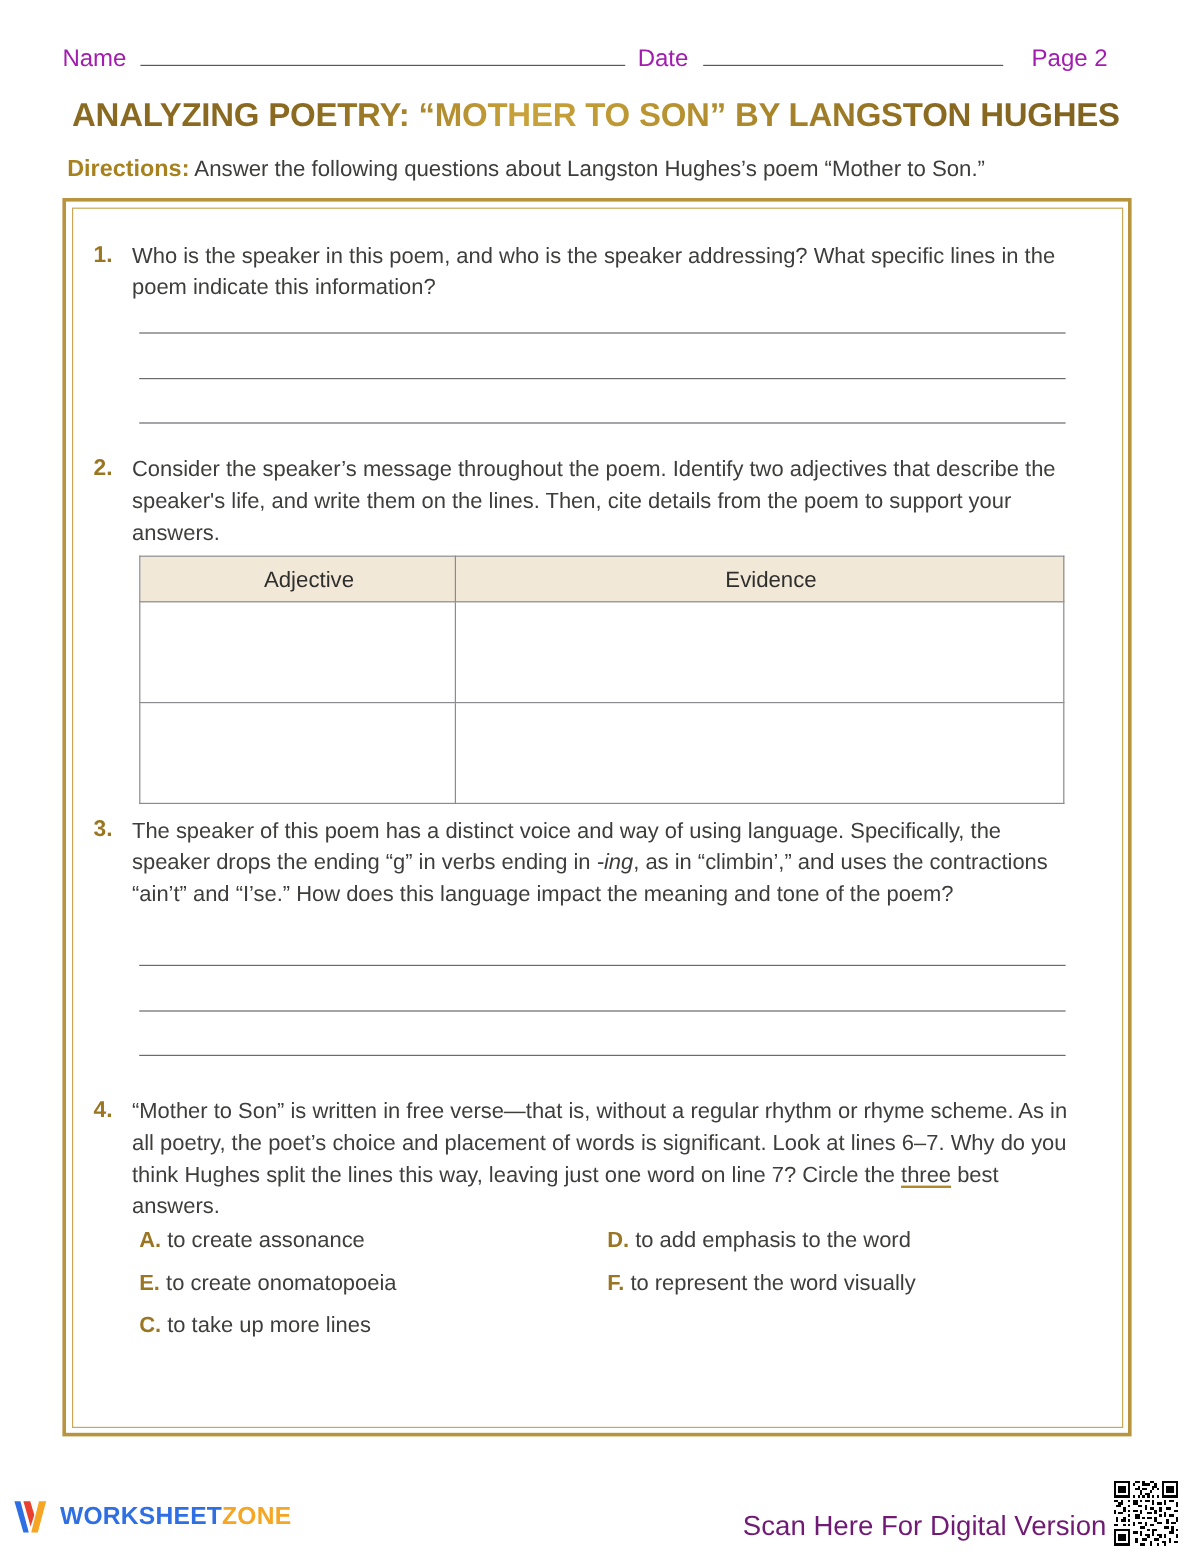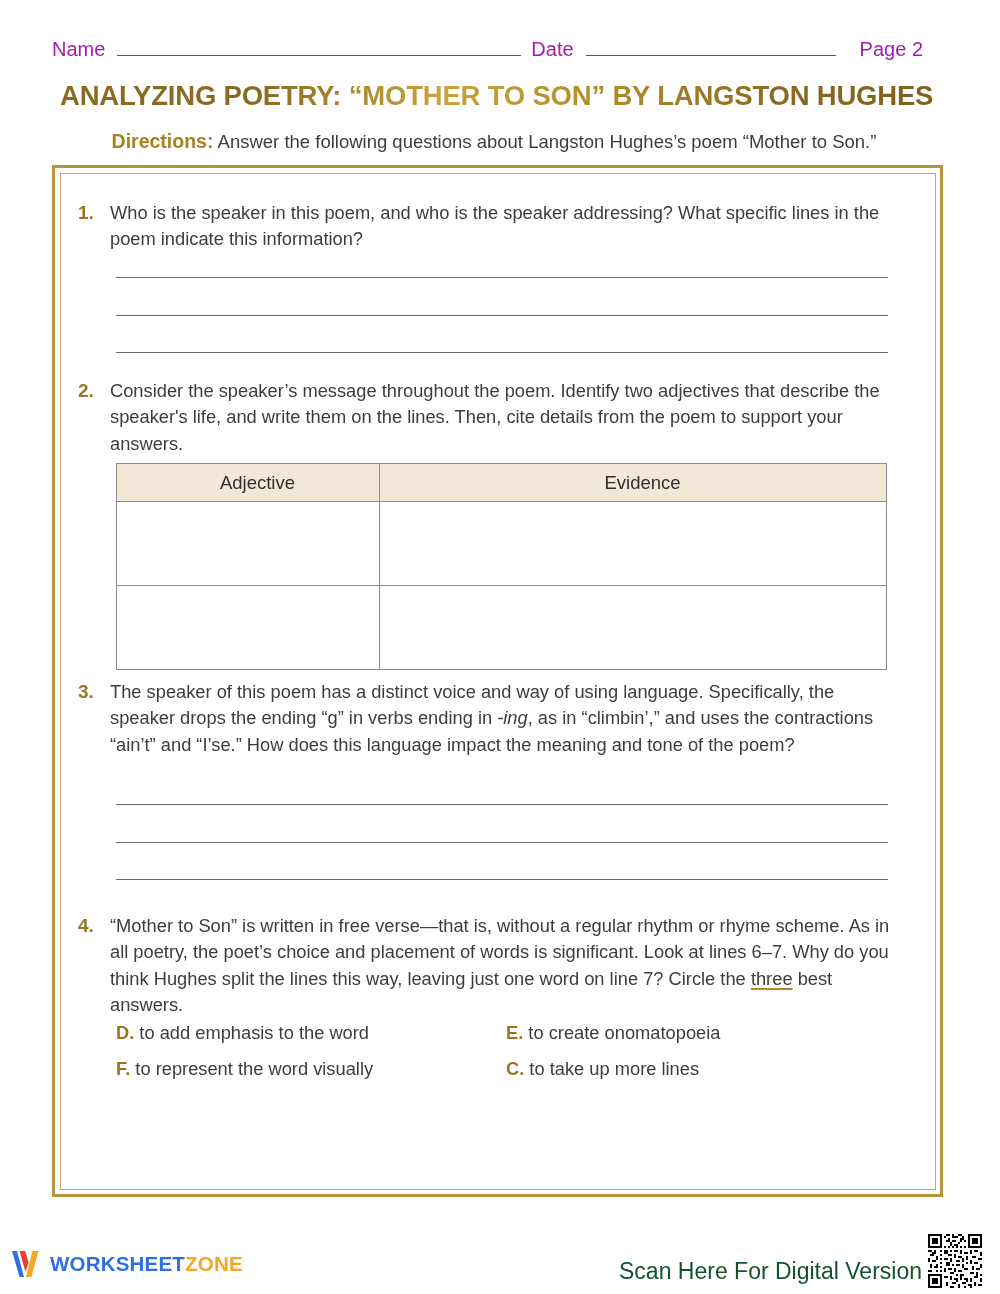--- a/index.html
+++ b/index.html
@@ -53,26 +53,25 @@
     background-clip: text;
     color: transparent;
     -webkit-text-fill-color: transparent;
     white-space: nowrap;
   }
 
   
   .directions {
     position: absolute;
     top: 130px;
-    left: 44px;
+    left: 56px;
     width: 900px;
     font-size: 18.5px;
     color: #3d3d3b;
     white-space: nowrap;
-    text-align: center;
   }
   .directions b {
     color: #a8811f;
     font-weight: 700;
     font-size: 19.5px;
   }
 
   
   .frame {
     position: absolute;
@@ -216,21 +215,21 @@
     letter-spacing: 0.2px;
   }
   .brand-text .b1 { color: #2f6fe4; }
   .brand-text .b2 { color: #f5a623; }
 
   .scan-text {
     position: absolute;
     right: 78px;
     top: 30px;
     font-size: 23px;
-    color: #14532d;
+    color: #701a75;
     white-space: nowrap;
   }
   .qr {
     position: absolute;
     right: 16px;
     top: 4px;
     width: 58px;
     height: 58px;
     background: #fff;
   }
@@ -299,20 +298,21 @@
   <div class="wline"></div>
   <div class="wline"></div>
 </div>
 
 <div class="q" id="q4">
   <div class="q-num">4.</div>
   <div class="q-body"><span>“Mother to Son” is written in free verse—that is, without a regular rhythm or rhyme scheme. As in all poetry, the poet’s choice and placement of words is significant. Look at lines 6–7.  Why do you think Hughes split the lines this way, leaving just one word on line 7? Circle the </span><span class="u-three">three</span><span> best answers.</span></div>
 </div>
 
 <div class="options">
+  <div class="opt"><span class="ltr">A.</span><span> to create assonance</span></div>
   <div class="opt"><span class="ltr">D.</span><span> to add emphasis to the word</span></div>
   <div class="opt"><span class="ltr">E.</span><span> to create onomatopoeia</span></div>
   <div class="opt"><span class="ltr">F.</span><span> to represent the word visually</span></div>
   <div class="opt"><span class="ltr">C.</span><span> to take up more lines</span></div>
 </div>
 
 <div class="footer">
 
   <div class="brand">
     <svg class="brand-mark" viewBox="0 0 36 32">

